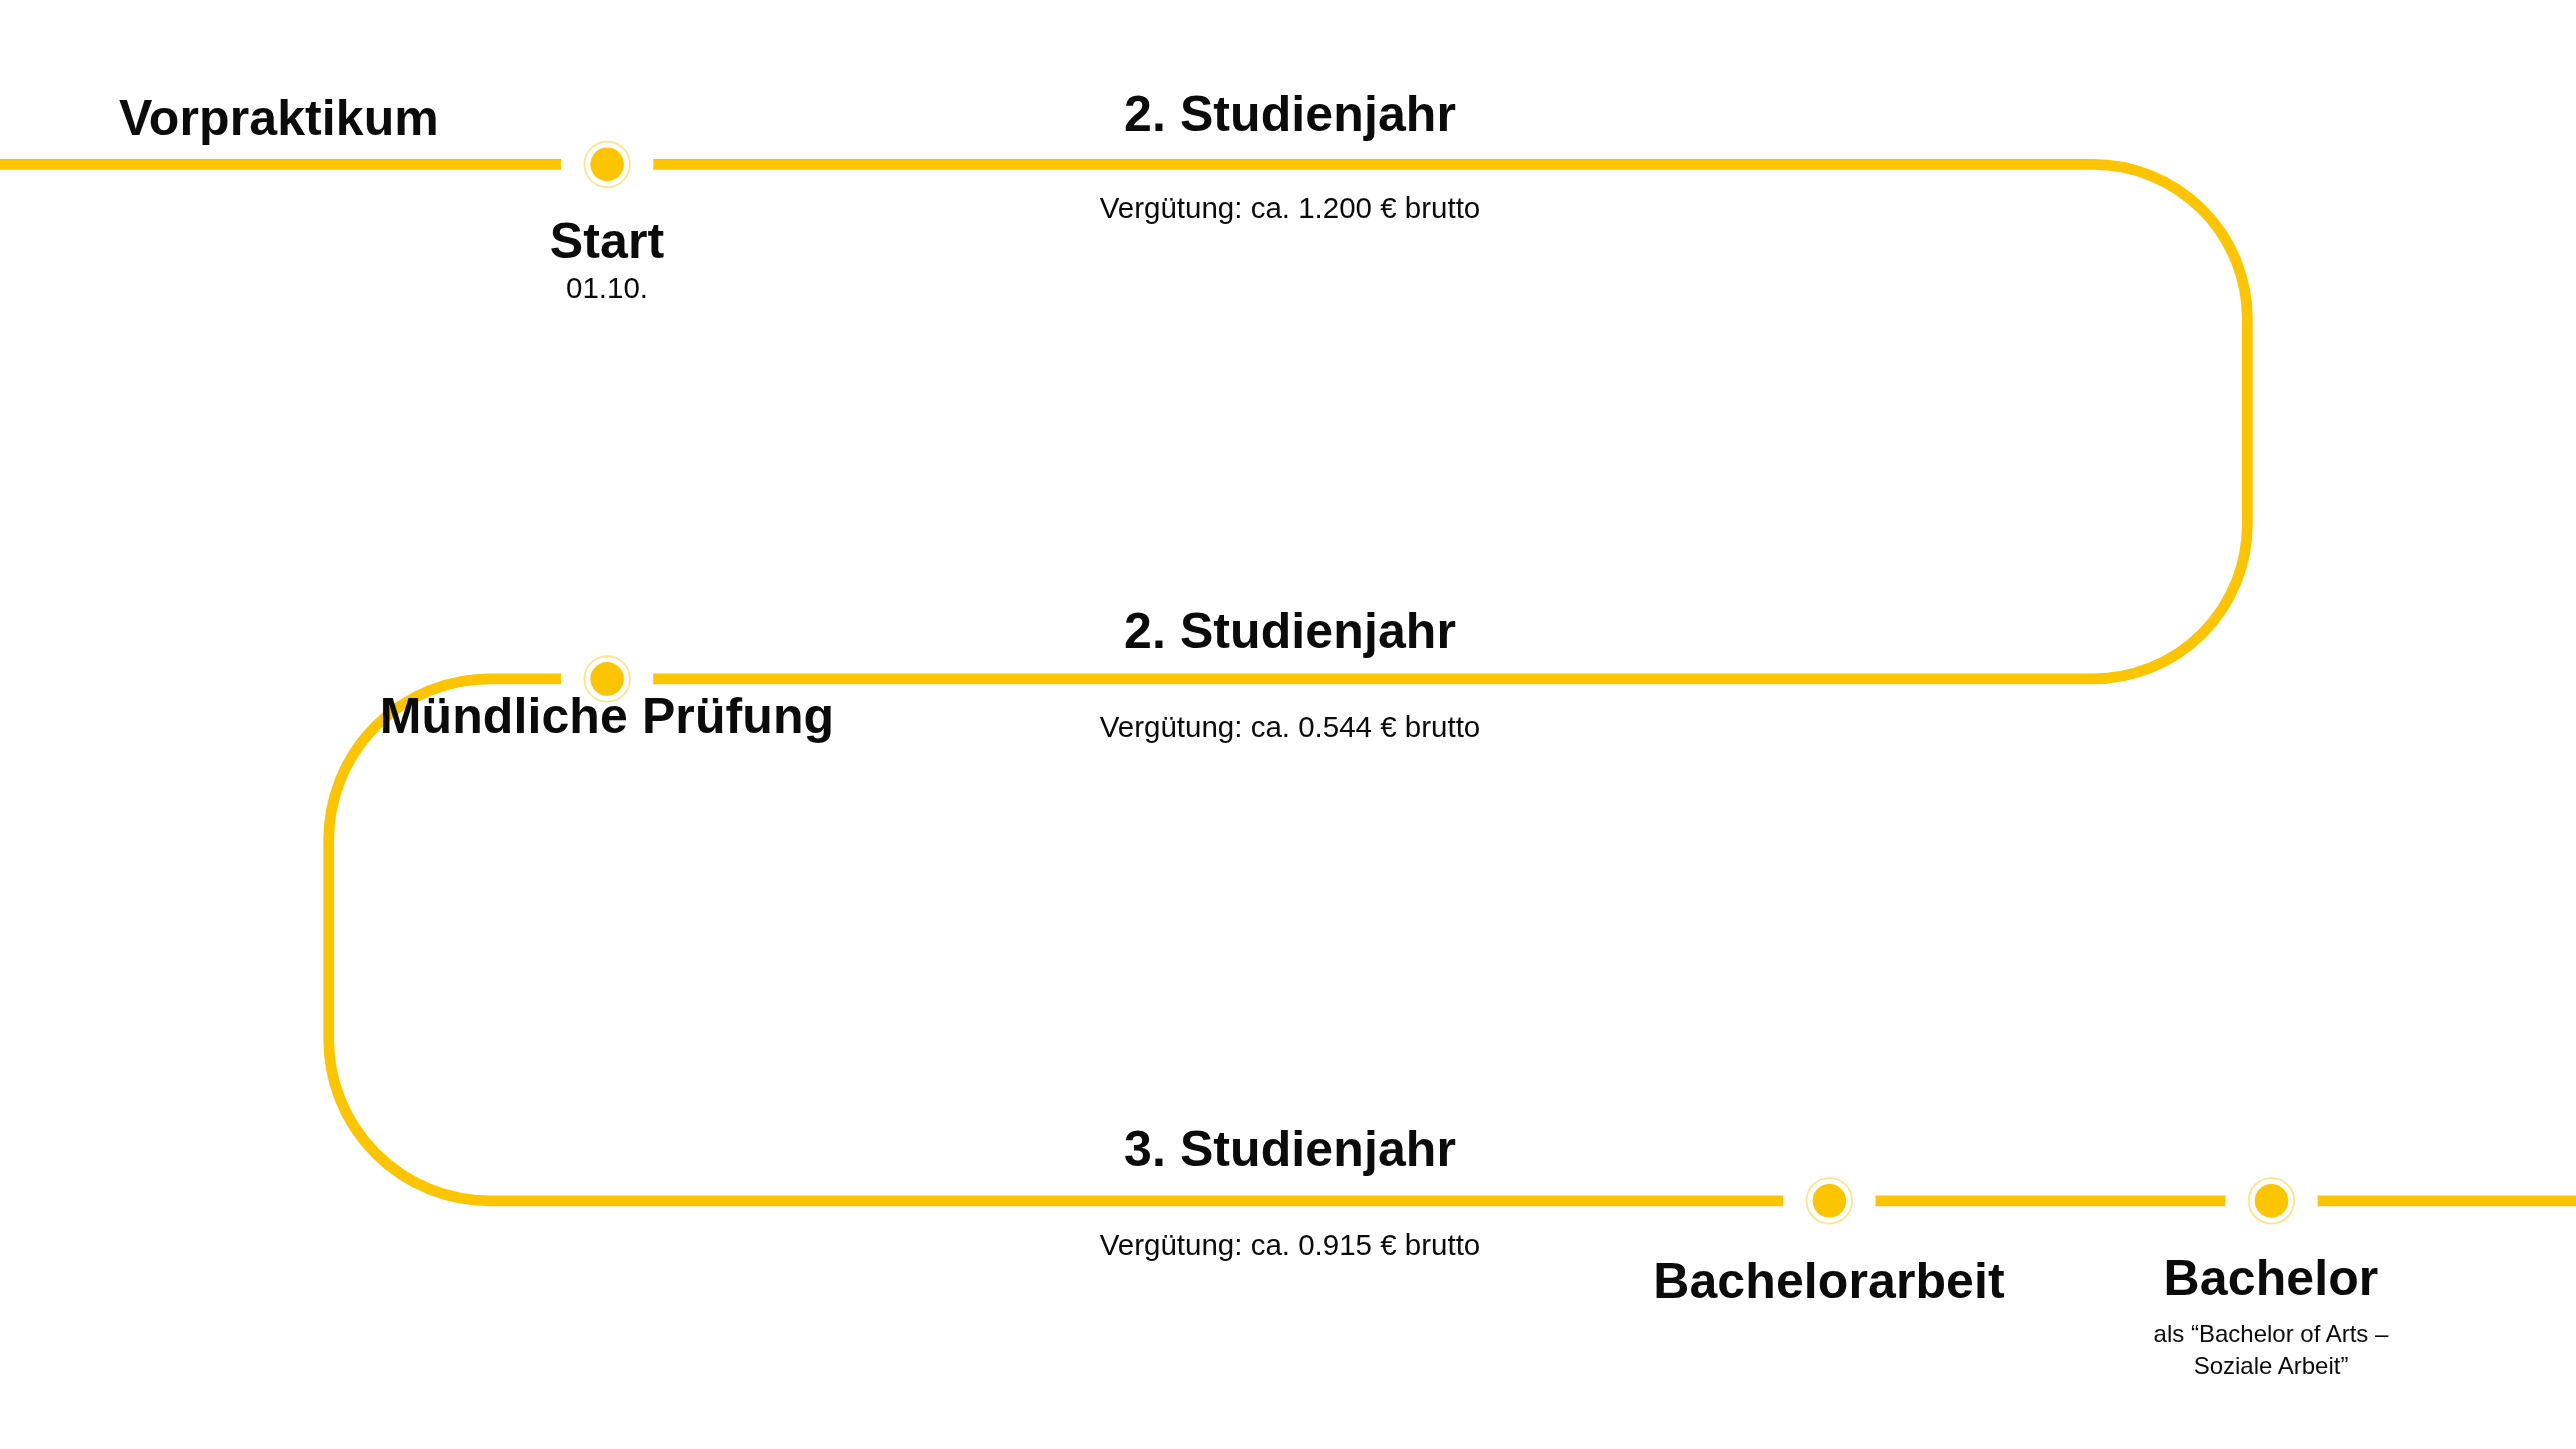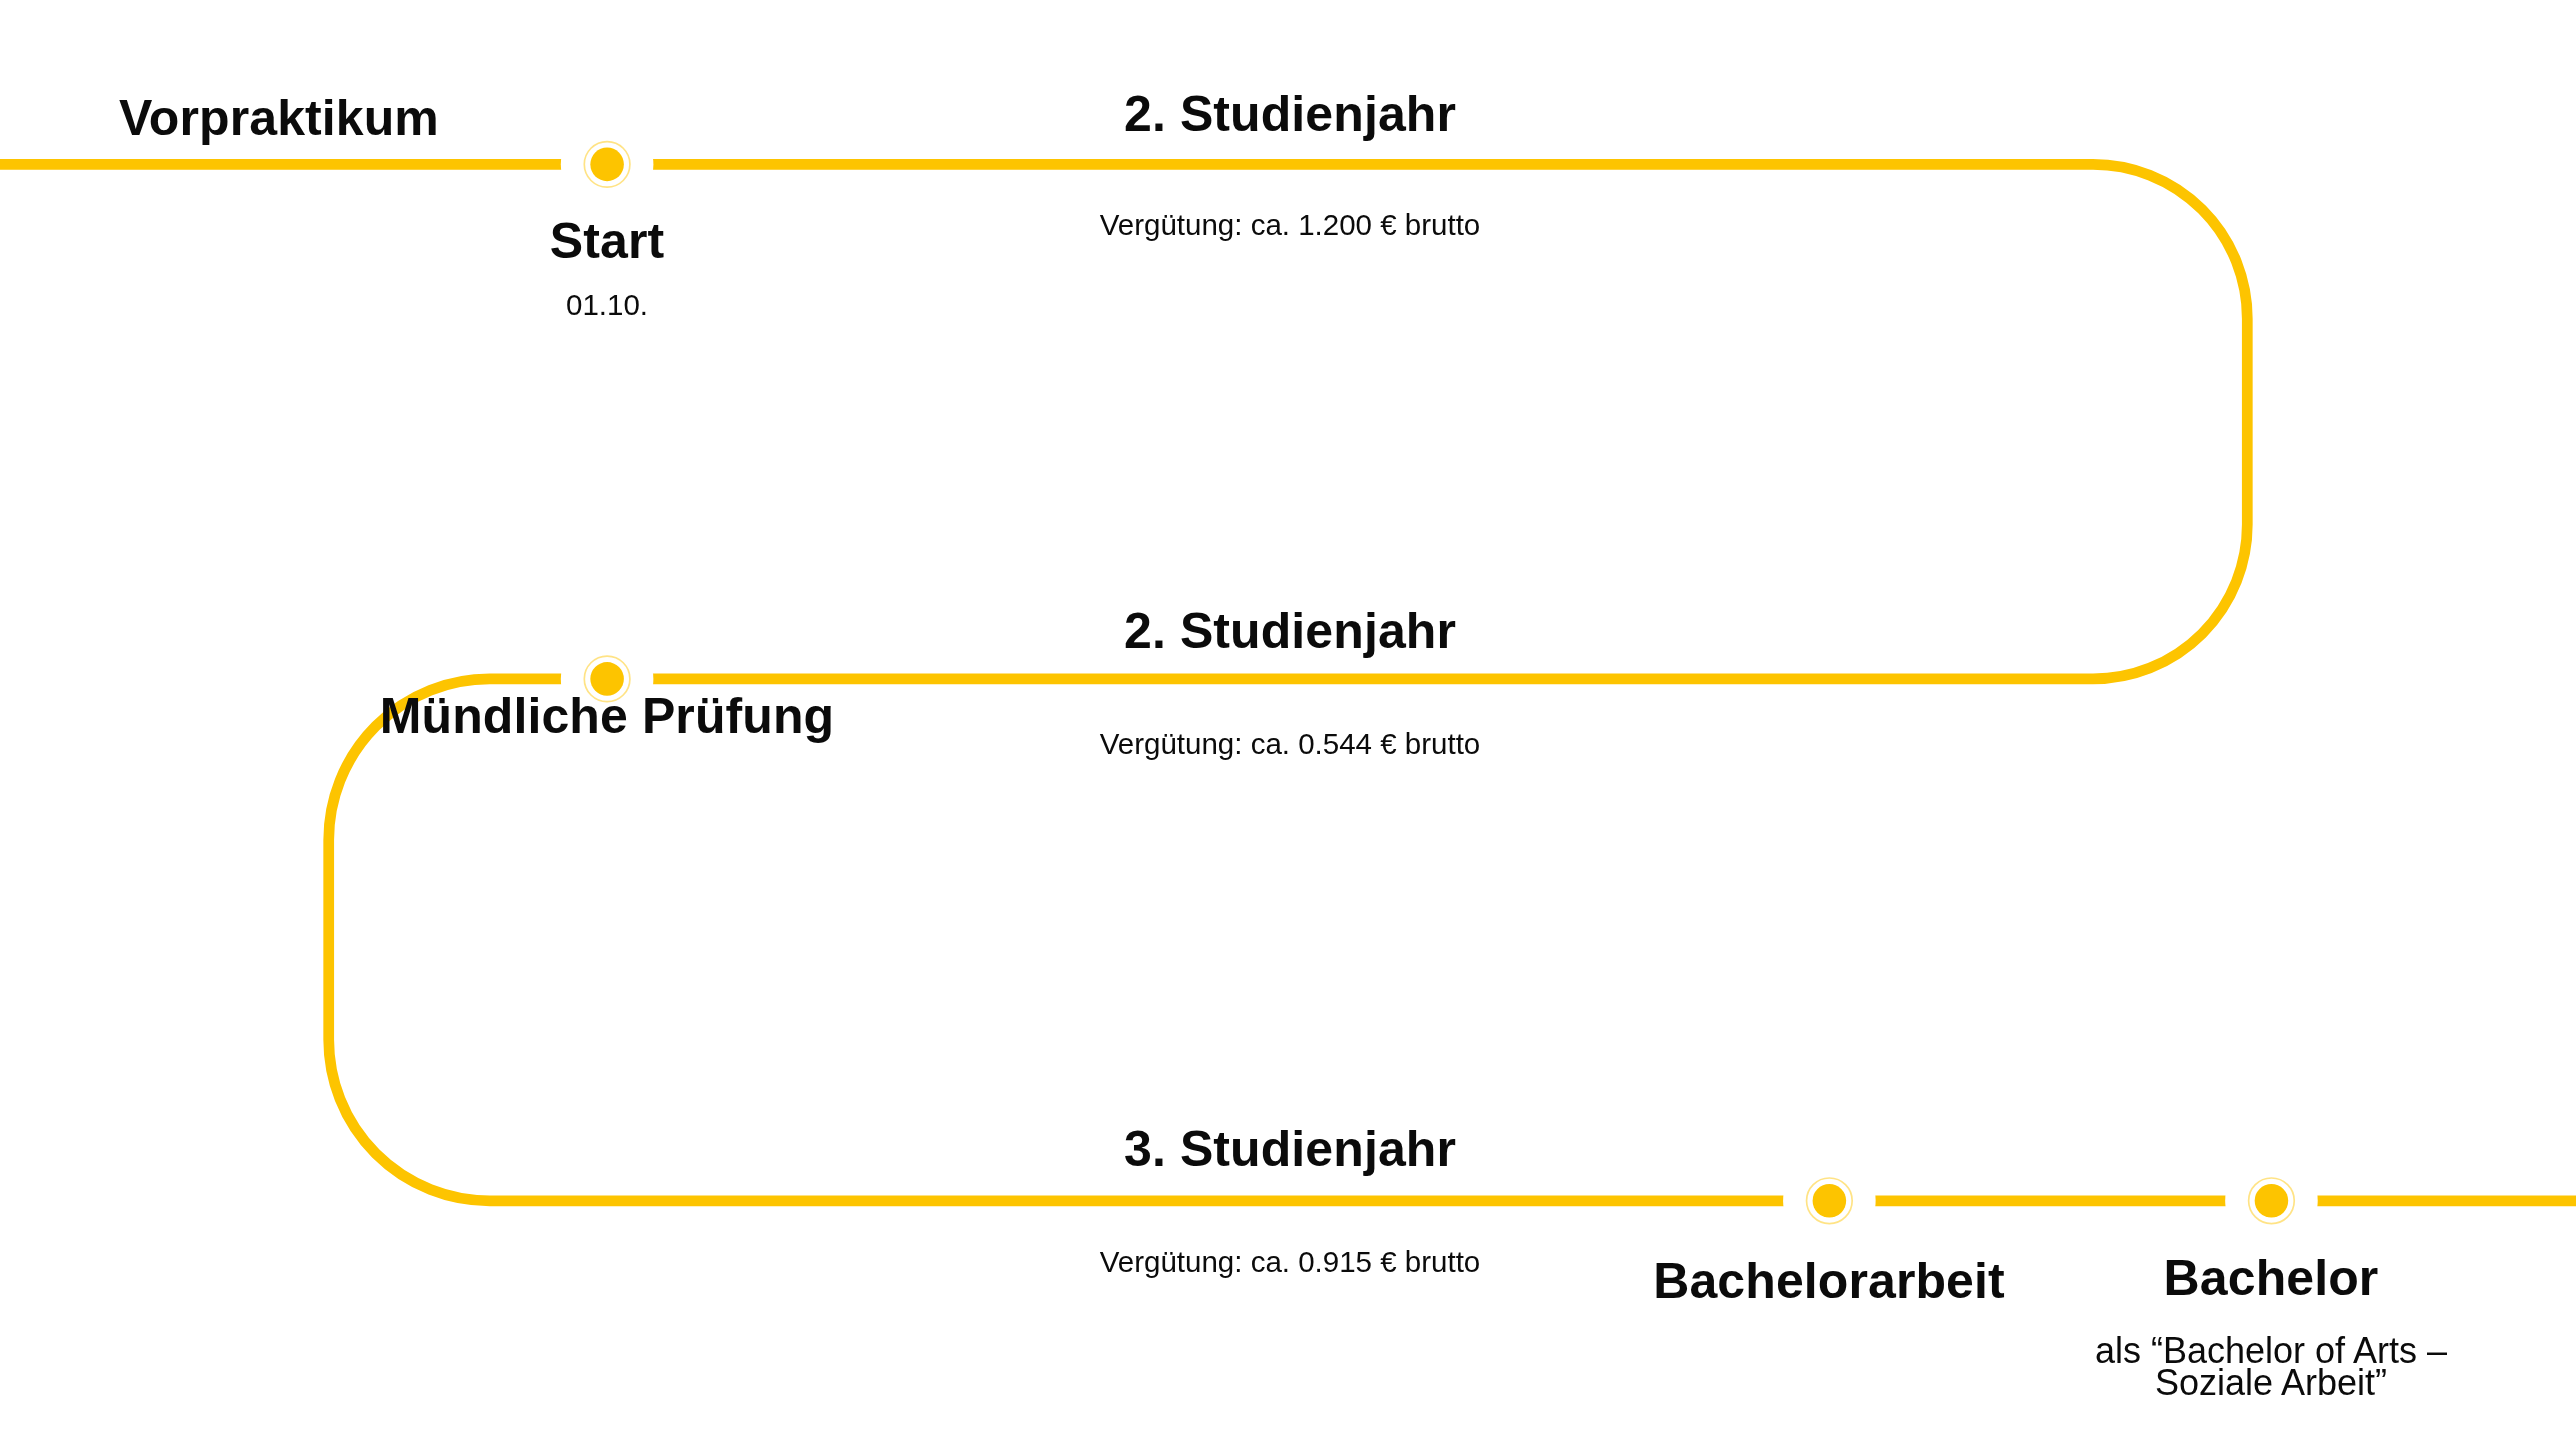--- a/index.html
+++ b/index.html
@@ -37,24 +37,23 @@
     white-space:nowrap;
     letter-spacing:0.1px;
   }
   .sub{
     position:absolute;
     transform:translate(-50%,-50%);
     font-size:29.5px;
     font-weight:400;
     color:var(--text);
     white-space:nowrap;
-    margin-top:17px;
   }
   .degree{
-    font-size:36px;
+    font-size:24px;
     line-height:32px;
     text-align:center;
   }
 </style>
 </head>
 <body>
 
 <svg class="track" viewBox="0 0 3840 2160" aria-hidden="true">
   <path class="route" d="M 0 245 H 3120 A 230 230 0 0 1 3350 475 V 782 A 230 230 0 0 1 3120 1012 H 730 A 240 240 0 0 0 490 1252 V 1550 A 240 240 0 0 0 730 1790 H 3840"></path>
 

